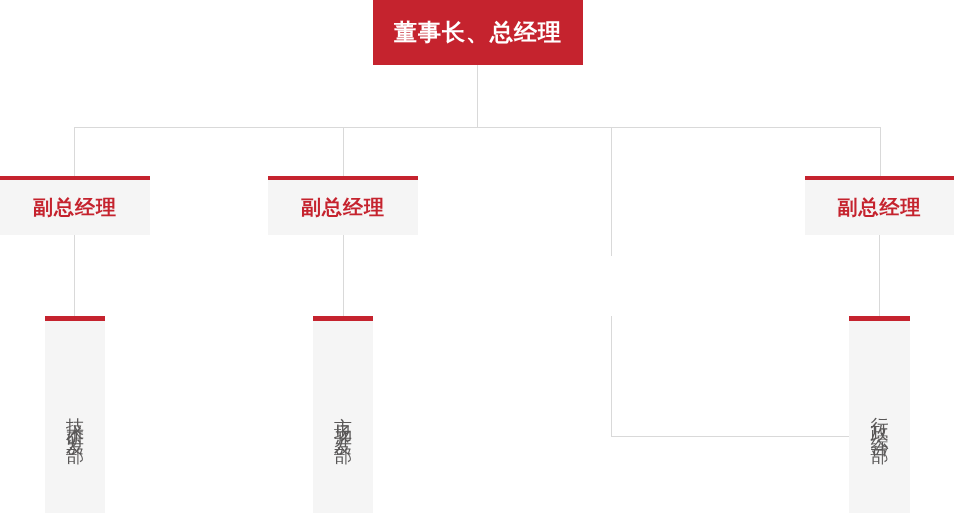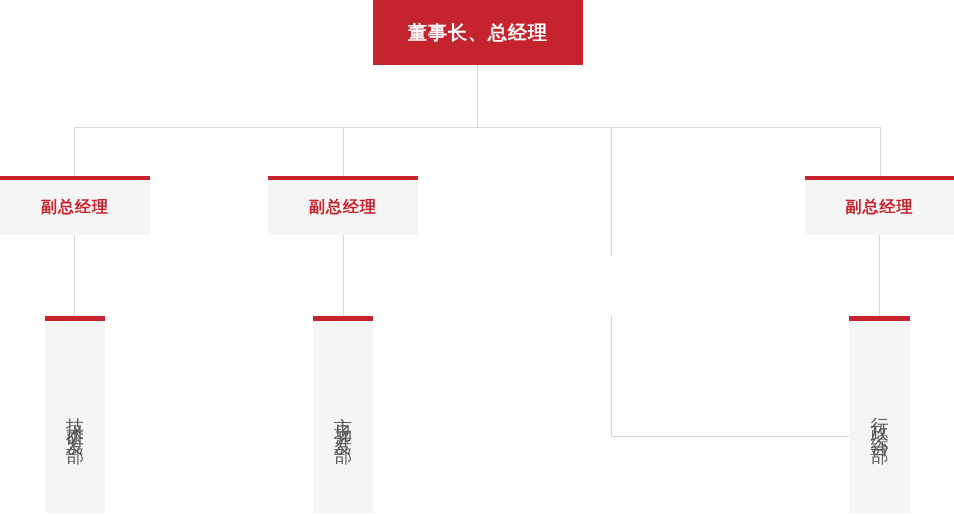--- a/index.html
+++ b/index.html
@@ -22,27 +22,27 @@
   .line.h{height:1px;}
   .node{
     position:absolute;
     display:flex;align-items:center;justify-content:center;
     box-sizing:border-box;
   }
   .node.root{
     left:373px;top:0;width:210px;height:65px;
     background:var(--red);
     color:var(--root-text);
-    font-size:19px;font-weight:bold;letter-spacing:1px;
+    font-size:23px;font-weight:bold;letter-spacing:1px;
   }
   .node.mgr{
     background:var(--box-bg);
     border-top:4px solid var(--red);
     color:var(--red);
-    font-size:16px;font-weight:bold;letter-spacing:1px;
+    font-size:20px;font-weight:bold;letter-spacing:1px;
     width:150px;height:59px;
   }
   .node.vp-left{left:0;top:176px;}
   .node.vp-mid{left:268px;top:176px;}
   .node.cfo{left:536px;top:256px;height:60px;}
   .node.vp-right{left:805px;top:176px;width:149px;}
   .node.dept{
     background:var(--box-bg);
     border-top:5px solid var(--red);
     color:var(--dept-text);

